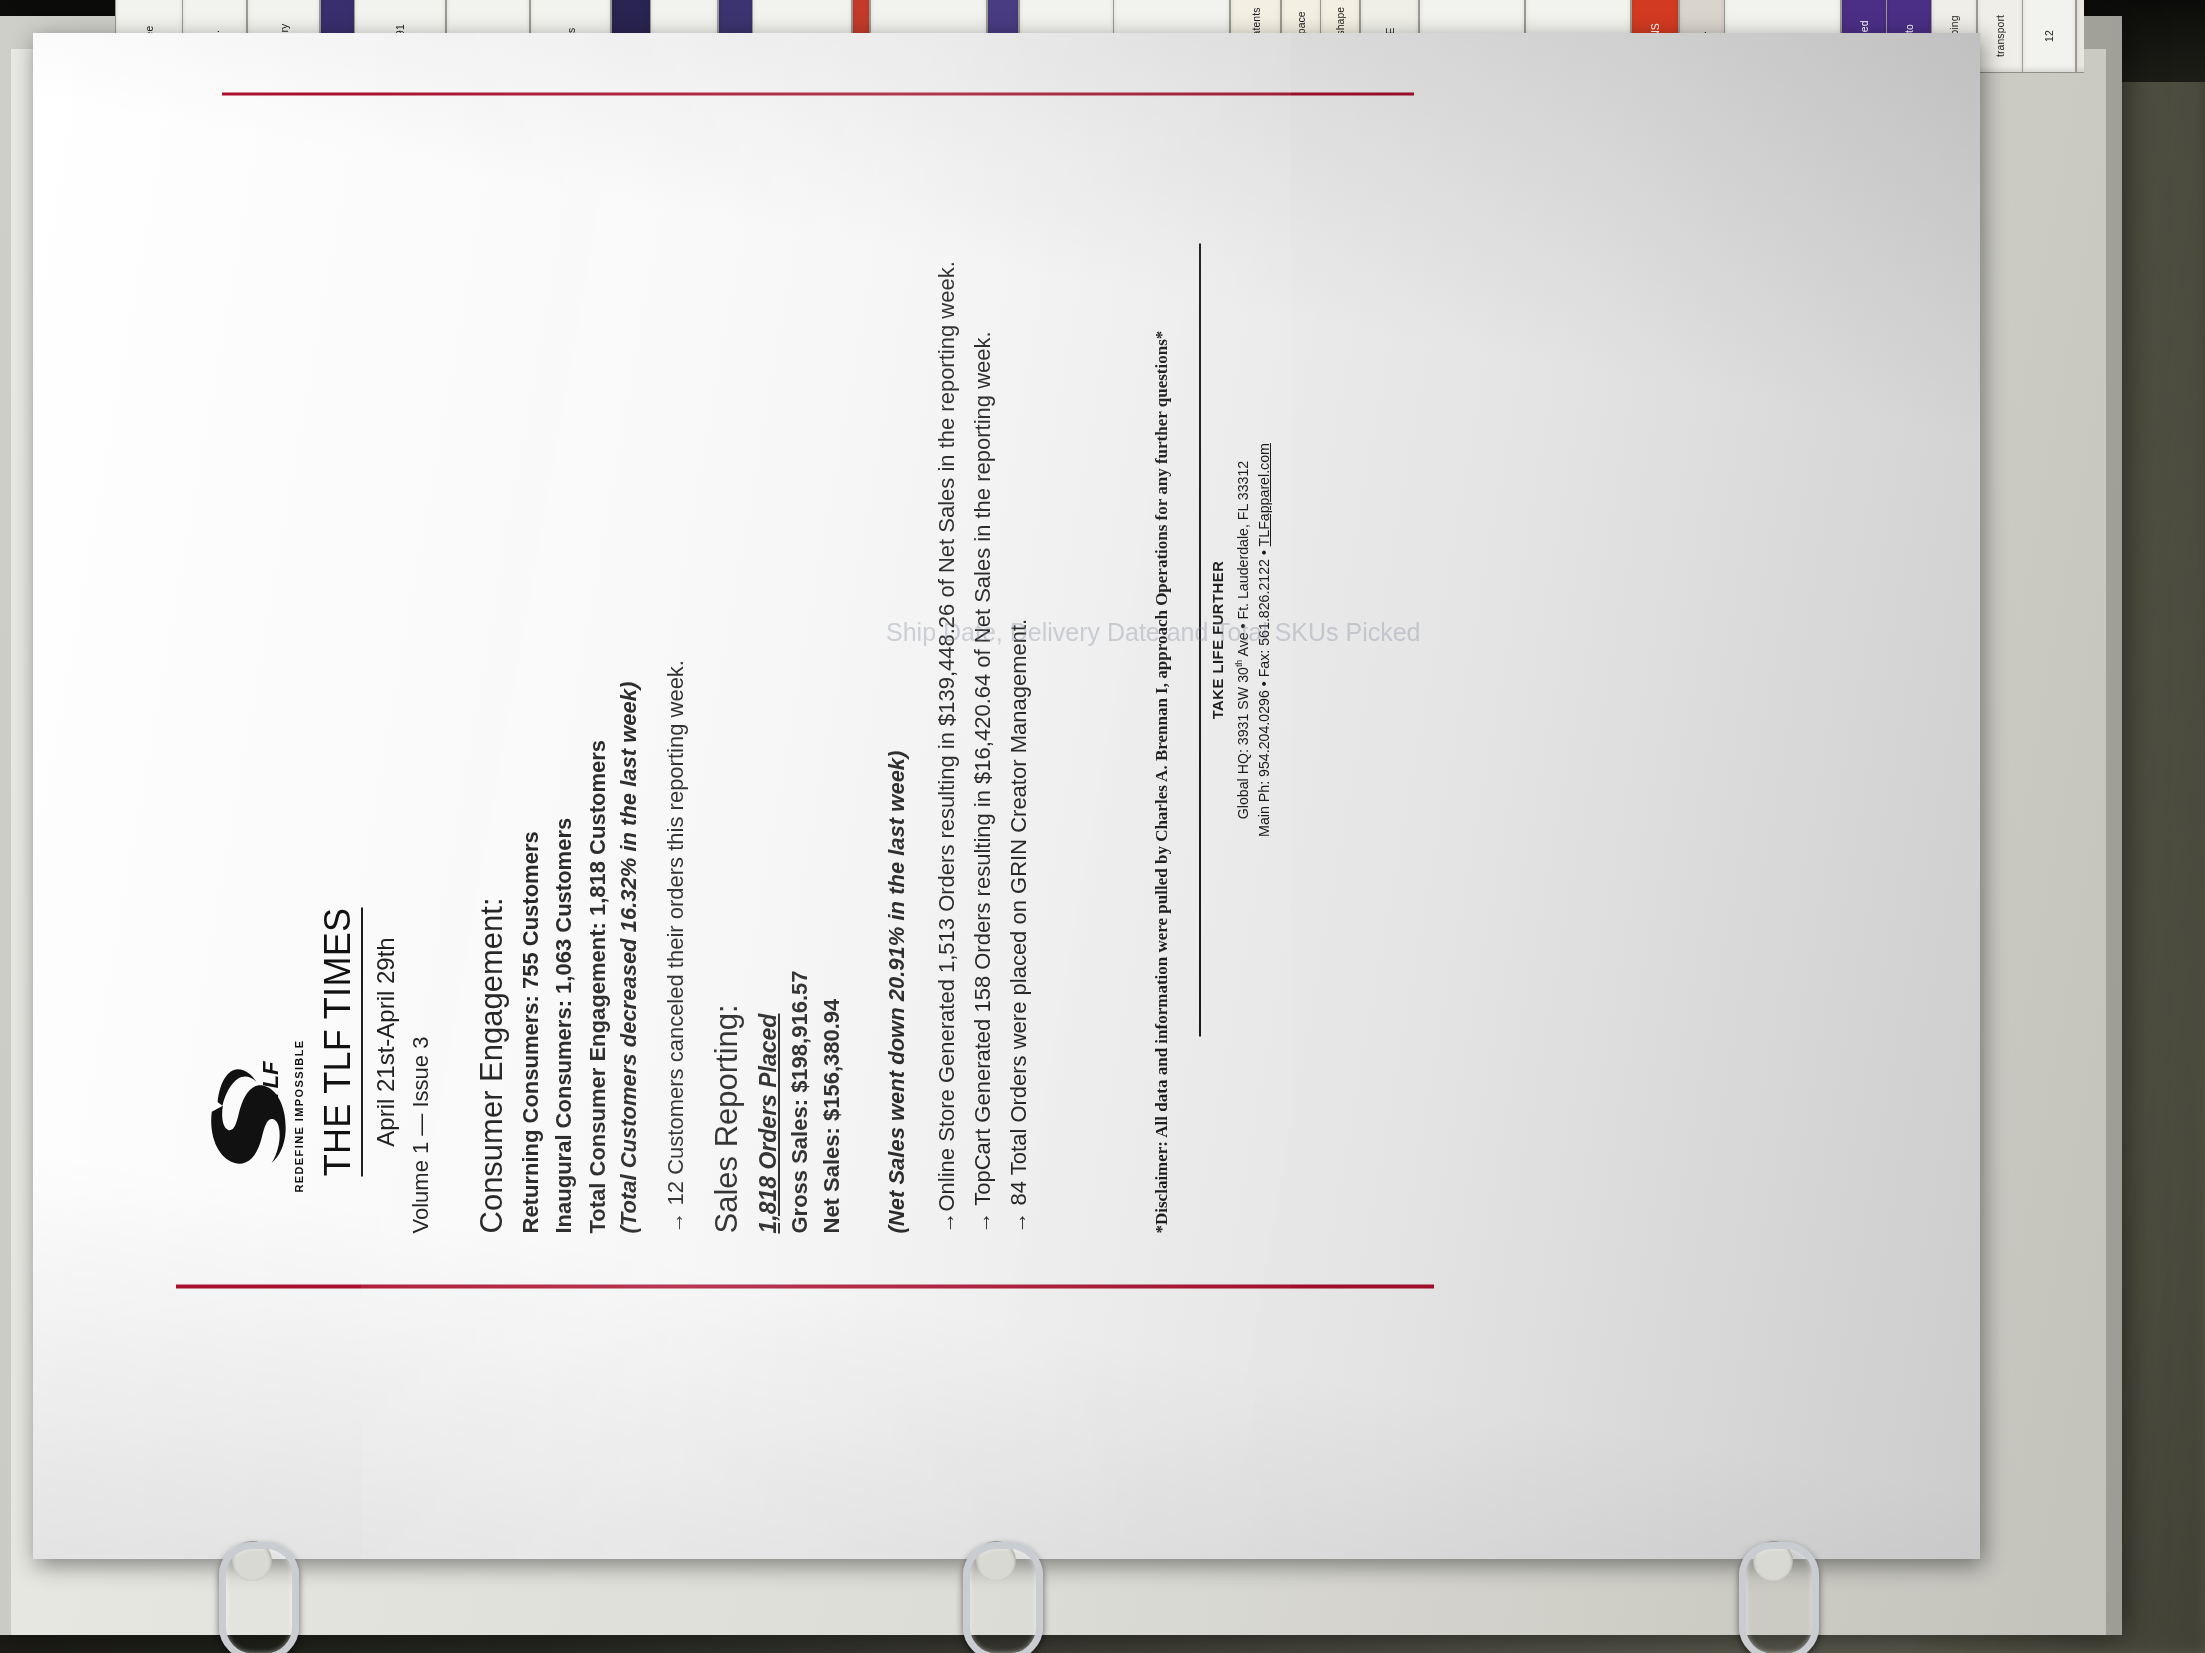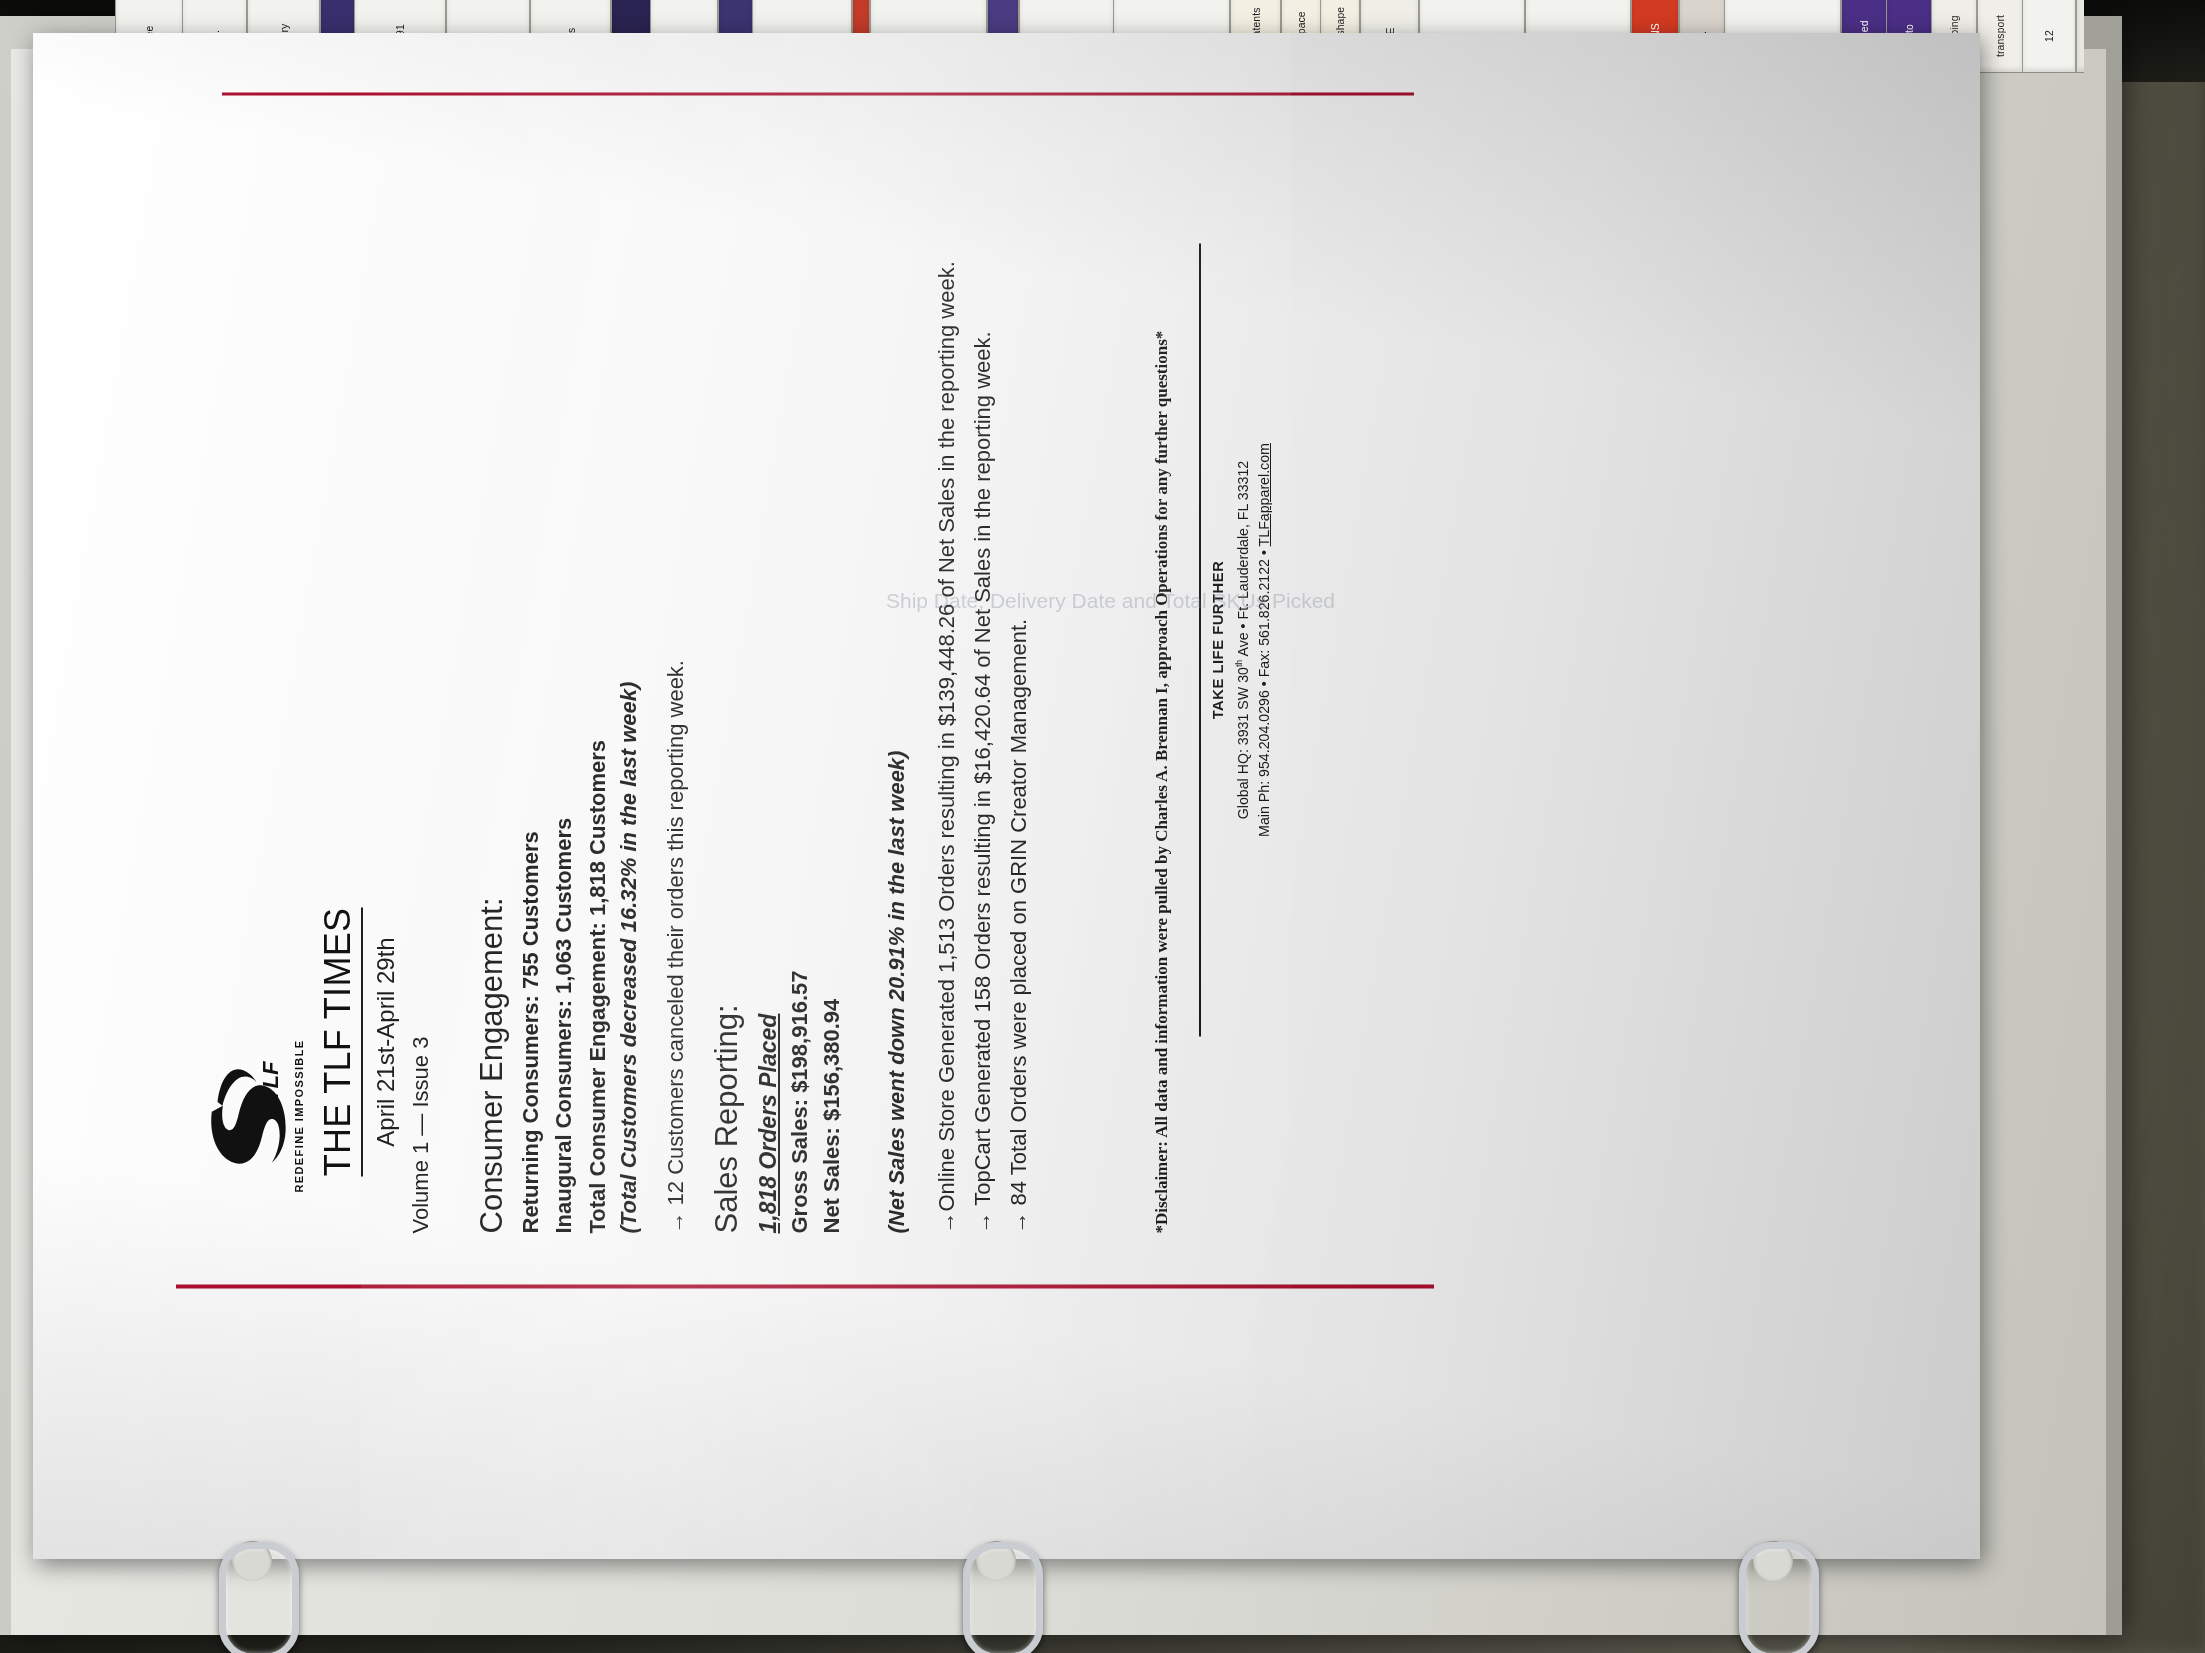--- a/index.html
+++ b/index.html
@@ -326,22 +326,22 @@
     box-shadow: inset 0 1.6px 3.3px rgba(0,0,0,0.35);
   }
   .ph-1 { left: 232px;  top: 1541px; }
   .ph-2 { left: 976px; top: 1541px; }
   .ph-3 { left: 1753px; top: 1541px; }
 
   
   .ghost {
     position: absolute;
     left: 886px;
-    top: 589px;
-    font-size: 21px;
+    top: 618px;
+    font-size: 25px;
     color: rgba(120,130,150,0.33);
     transform: rotate(0deg);
     white-space: nowrap;
   }
 </style>
 </head>
 <body>
 
 <div id="scene">
 

